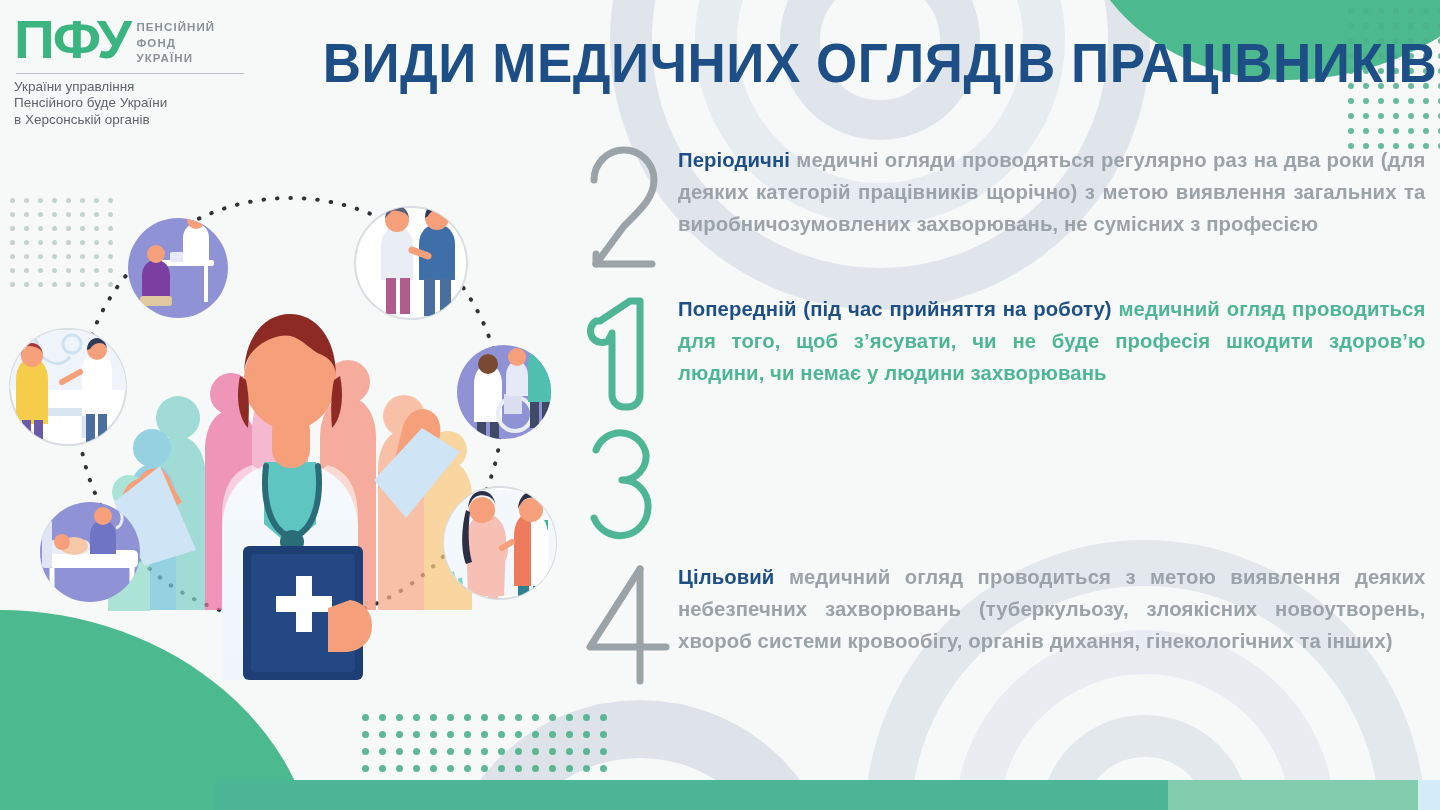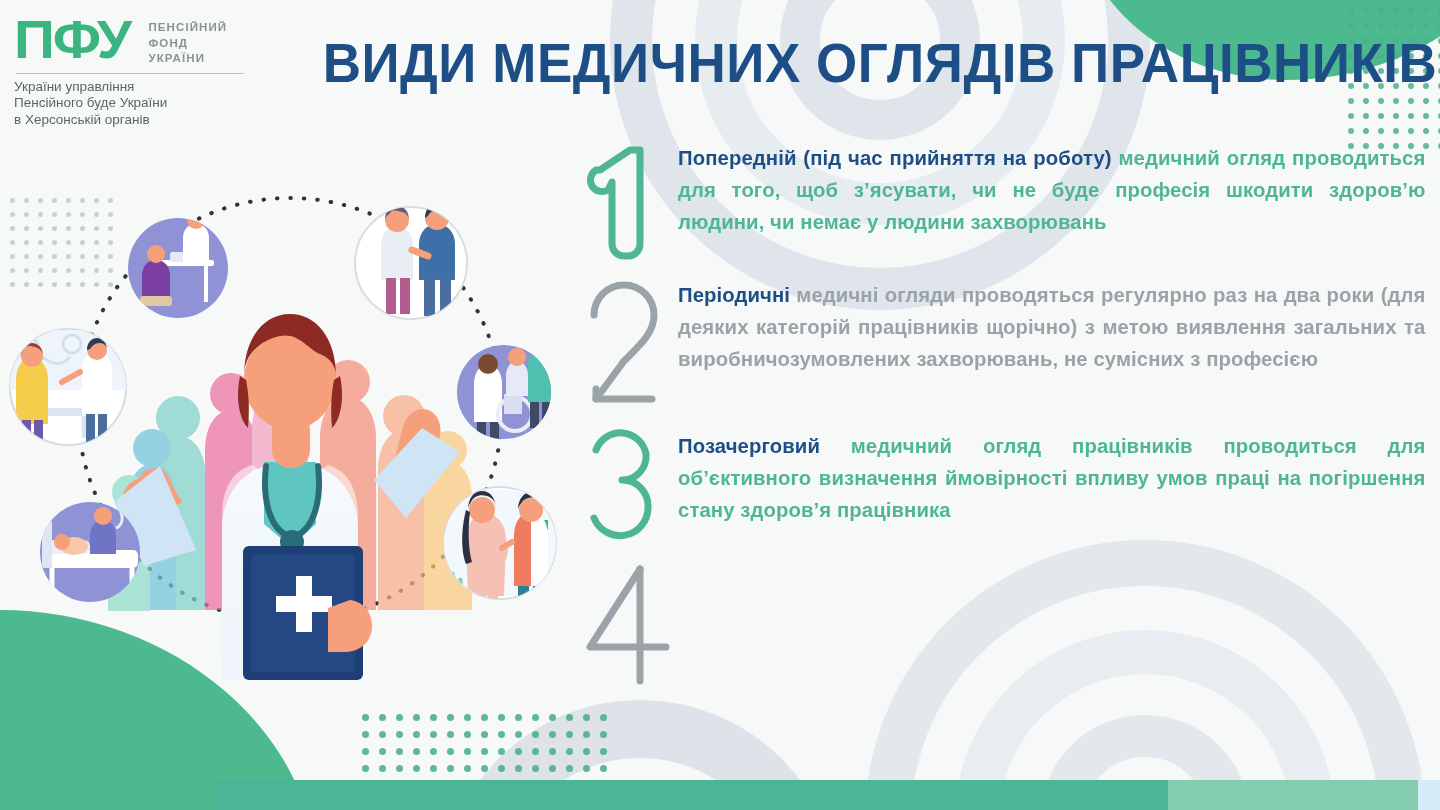--- a/index.html
+++ b/index.html
@@ -62,21 +62,21 @@
   .logo{ position:absolute; left:14px; top:14px; width:260px; }
   .logo-row{ display:flex; align-items:flex-start; gap:12px; }
   .logo-mark{
     font-size:54px; line-height:50px; font-weight:bold; color:#3ab57f;
     letter-spacing:-2px; font-family:"Liberation Sans", sans-serif;
     transform:scaleX(1.05); transform-origin:left center;
   }
   .logo-sub{ padding-top:6px; }
   .logo-sub div{
     font-size:11.5px; font-weight:bold; letter-spacing:1.1px;
-    color:#8a9296; line-height:15.5px; text-transform:uppercase;margin-left:12px;
+    color:#8a9296; line-height:15.5px; text-transform:uppercase;
   }
   .logo-rule{ margin:6px 0 5px 2px; width:228px; height:1px; background:#b9c2c6; }
   .logo-org div{ font-size:13.5px; color:#5c6569; line-height:16.5px; }
 
   
   .title{
     position:absolute; left:330px; top:30px; width:1100px;
     font-size:50px; line-height:58px; font-weight:bold; color:#1d4f86;
     text-align:center; letter-spacing:0.5px;
     transform:scaleX(1.06) scaleY(1.12); transform-origin:center top;
@@ -565,57 +565,57 @@
           <path d="M512 362l-10 6" stroke="#f6a07b" stroke-width="6" stroke-linecap="round"></path>
           <path d="M452 392c4 12 2 24-2 30" stroke="#7fd0c8" stroke-width="4" fill="none"></path>
           <path d="M460 398c2 10 0 18-3 24" stroke="#7fd0c8" stroke-width="4" fill="none"></path>
         </g>
       </g>
     </svg>
   </div>
 
   <div class="list">
 
-    <div class="item i1 green">
-      <div class="num">
-        <svg width="100" height="122" viewBox="0 0 100 122">
-          <path d="M22 32 L52 12 L62 12 L62 106 a12 12 0 0 1 -12 12 h-4 a12 12 0 0 1 -12 -12 V44 L30 52 a12 12 0 0 1 -16 -4 a12 12 0 0 1 4 -16 z" fill="none" stroke="#4fb695" stroke-width="7" stroke-linejoin="round" stroke-linecap="round"></path>
-        </svg>
-      </div>
-      <div class="body">
-        <p><span class="lead">Попередній (під час прийняття на роботу)</span><span> медичний огляд проводиться для того, щоб з’ясувати, чи не буде професія шкодити здоров’ю людини, чи немає у людини захворювань</span></p>
-      </div>
-    </div>
-
     <div class="item i2 gray">
       <div class="num">
         <svg width="100" height="138" viewBox="0 0 100 138">
           <path d="M16 42 a30 30 0 0 1 60 0 c0 18 -14 30 -30 46 L18 126 h56" fill="none" stroke="#9aa3a8" stroke-width="7" stroke-linejoin="round" stroke-linecap="round"></path>
           <path d="M18 126 v-10" fill="none" stroke="#9aa3a8" stroke-width="7" stroke-linecap="round"></path>
         </svg>
       </div>
       <div class="body">
         <p><span class="lead">Періодичні</span><span> медичні огляди проводяться регулярно раз на два роки (для деяких категорій працівників щорічно) з метою виявлення загальних та виробничозумовлених захворювань, не сумісних з професією</span></p>
       </div>
     </div>
 
+    <div class="item i1 green">
+      <div class="num">
+        <svg width="100" height="122" viewBox="0 0 100 122">
+          <path d="M22 32 L52 12 L62 12 L62 106 a12 12 0 0 1 -12 12 h-4 a12 12 0 0 1 -12 -12 V44 L30 52 a12 12 0 0 1 -16 -4 a12 12 0 0 1 4 -16 z" fill="none" stroke="#4fb695" stroke-width="7" stroke-linejoin="round" stroke-linecap="round"></path>
+        </svg>
+      </div>
+      <div class="body">
+        <p><span class="lead">Попередній (під час прийняття на роботу)</span><span> медичний огляд проводиться для того, щоб з’ясувати, чи не буде професія шкодити здоров’ю людини, чи немає у людини захворювань</span></p>
+      </div>
+    </div>
+
     <div class="item i3 green">
       <div class="num">
         <svg width="100" height="118" viewBox="0 0 100 118">
           <path d="M18 26 a26 26 0 0 1 50 4 a24 24 0 0 1 -24 26 a26 26 0 0 1 26 28 a28 28 0 0 1 -54 10" fill="none" stroke="#4fb695" stroke-width="7" stroke-linejoin="round" stroke-linecap="round"></path>
         </svg>
-      </div>
-      <div class="body">
-        <p><span class="lead">Позачерговий</span><span> медичний огляд працівників проводиться для об’єктивного визначення ймовірності впливу умов праці на погіршення стану здоров’я працівника</span></p>
       </div>
     </div>
 
     <div class="item i4 gray">
       <div class="num">
         <svg width="100" height="140" viewBox="0 0 100 140">
           <path d="M62 14 L12 92 h76" fill="none" stroke="#9aa3a8" stroke-width="7" stroke-linejoin="round" stroke-linecap="round"></path>
           <path d="M62 14 V126" fill="none" stroke="#9aa3a8" stroke-width="7" stroke-linecap="round"></path>
         </svg>
       </div>
+      <div class="body">
+        <p><span class="lead">Цільовий</span><span> медичний огляд проводиться з метою виявлення деяких небезпечних захворювань (туберкульозу, злоякісних новоутворень, хвороб системи кровообігу, органів дихання, гінекологічних та інших)</span></p>
+      </div>
     </div>
 
   </div>
 </div>
 
 </body></html>

